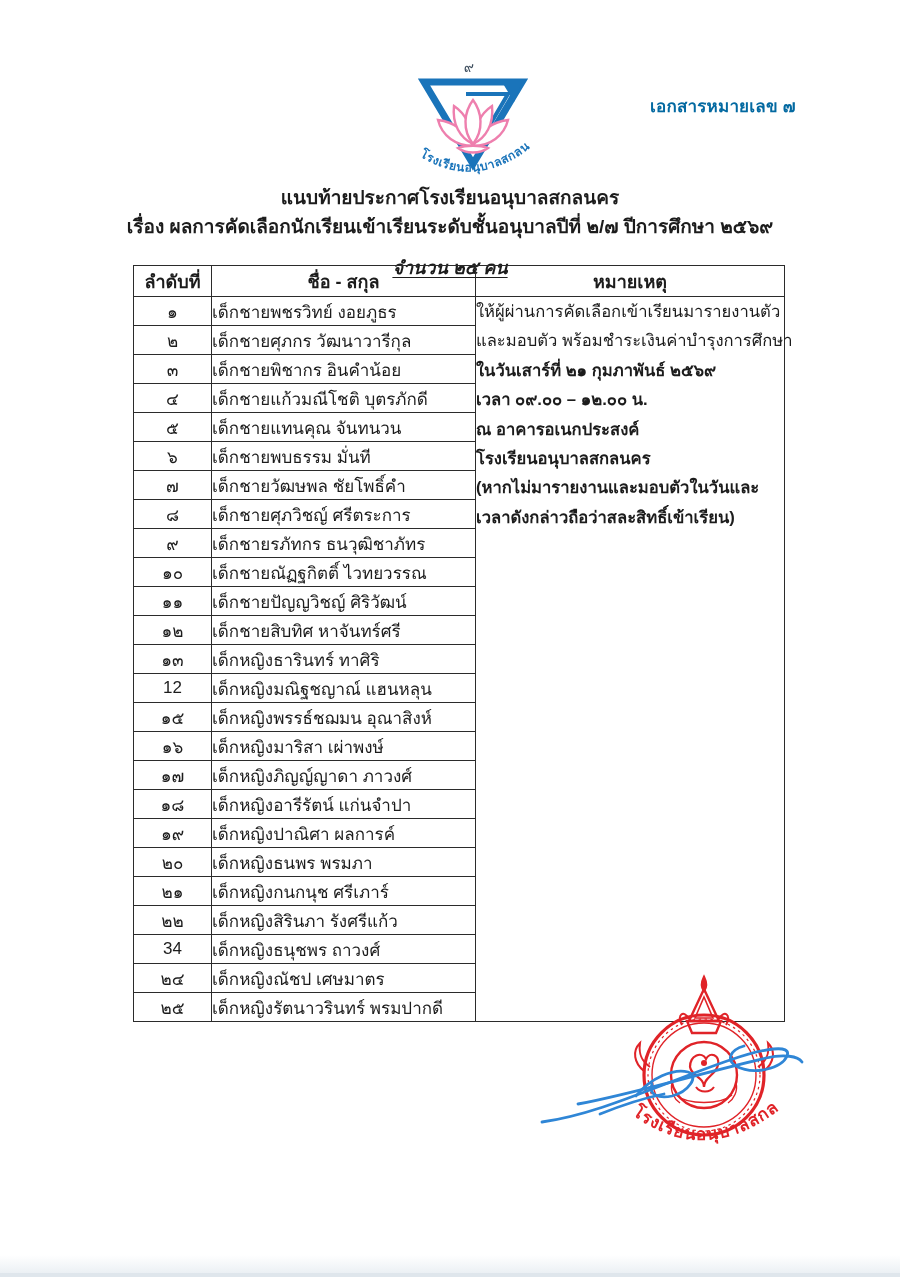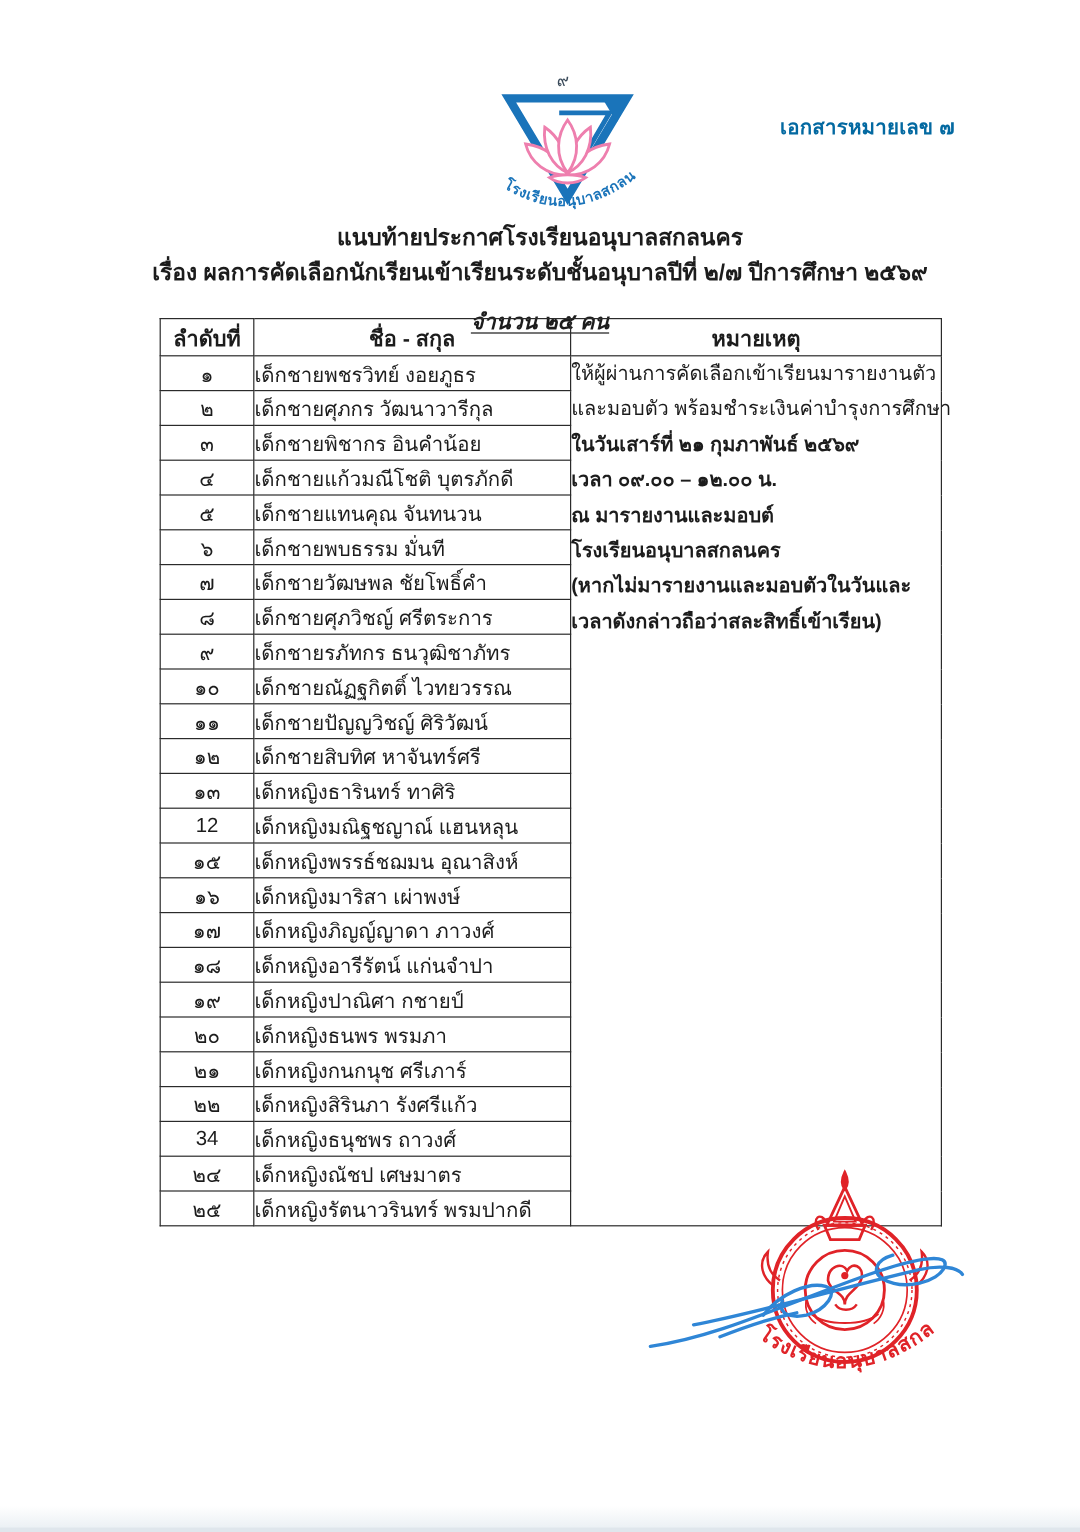--- a/index.html
+++ b/index.html
@@ -102,21 +102,21 @@
     </thead>
     <tbody id="roster-body">
         <tr>
           <td class="no-cell">๑</td>
           <td class="name-cell">เด็กชายพชรวิทย์ งอยภูธร</td>
           <td class="remark-cell" rowspan="25">
             <div class="remark-line">ให้ผู้ผ่านการคัดเลือกเข้าเรียนมารายงานตัว</div>
             <div class="remark-line">และมอบตัว พร้อมชำระเงินค่าบำรุงการศึกษา</div>
             <div class="remark-line bold">ในวันเสาร์ที่ ๒๑ กุมภาพันธ์ ๒๕๖๙</div>
             <div class="remark-line bold">เวลา ๐๙.๐๐ – ๑๒.๐๐ น.</div>
-            <div class="remark-line bold">ณ มารายงานและมอบต์</div>
+            <div class="remark-line bold">ณ อาคารอเนกประสงค์</div>
             <div class="remark-line bold">โรงเรียนอนุบาลสกลนคร</div>
             <div class="remark-line bold">(หากไม่มารายงานและมอบตัวในวันและ</div>
             <div class="remark-line bold">เวลาดังกล่าวถือว่าสละสิทธิ์เข้าเรียน)</div>
           </td>
         </tr>
         <tr>
           <td class="no-cell">๒</td>
           <td class="name-cell">เด็กชายศุภกร  วัฒนาวารีกุล</td>
         </tr>
         <tr>
@@ -178,21 +178,21 @@
         <tr>
           <td class="no-cell">๑๗</td>
           <td class="name-cell">เด็กหญิงภิญญ์ญาดา ภาวงศ์</td>
         </tr>
         <tr>
           <td class="no-cell">๑๘</td>
           <td class="name-cell">เด็กหญิงอารีรัตน์ แก่นจำปา</td>
         </tr>
         <tr>
           <td class="no-cell">๑๙</td>
-          <td class="name-cell">เด็กหญิงปาณิศา กชายป์</td>
+          <td class="name-cell">เด็กหญิงปาณิศา ผลการค์</td>
         </tr>
         <tr>
           <td class="no-cell">๒๐</td>
           <td class="name-cell">เด็กหญิงธนพร พรมภา</td>
         </tr>
         <tr>
           <td class="no-cell">๒๑</td>
           <td class="name-cell">เด็กหญิงกนกนุช ศรีเภาร์</td>
         </tr>
         <tr>

